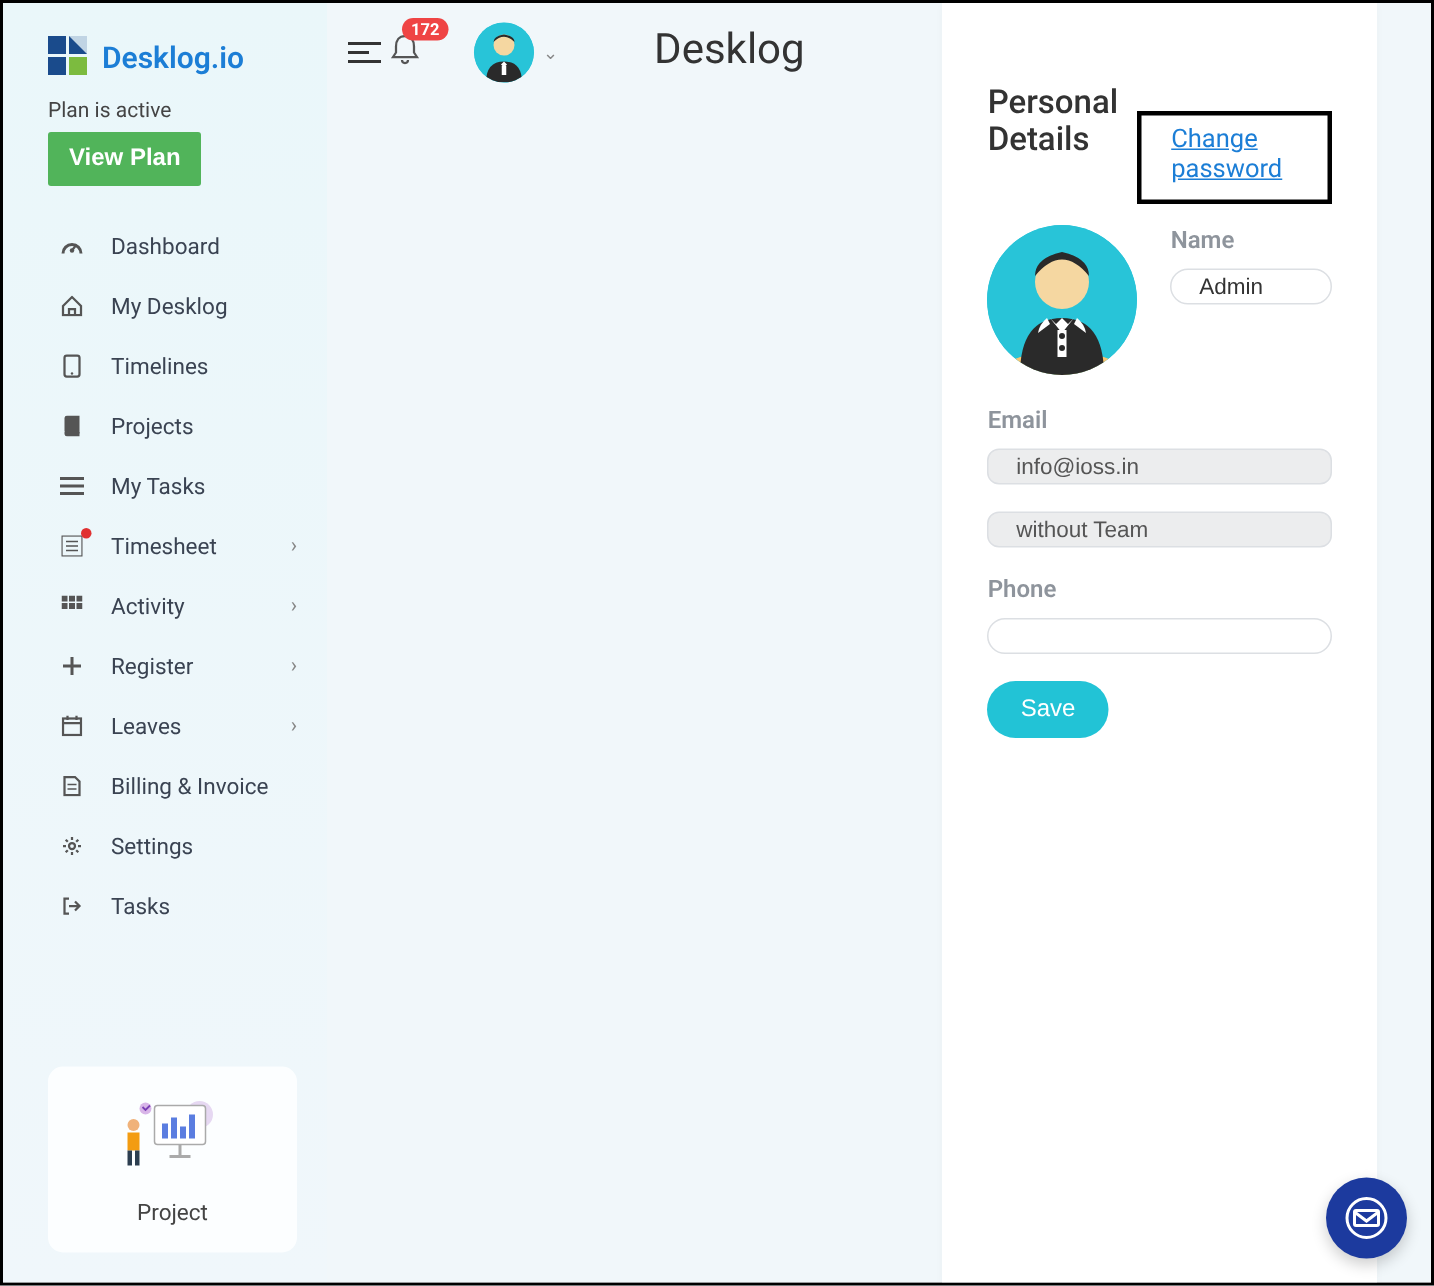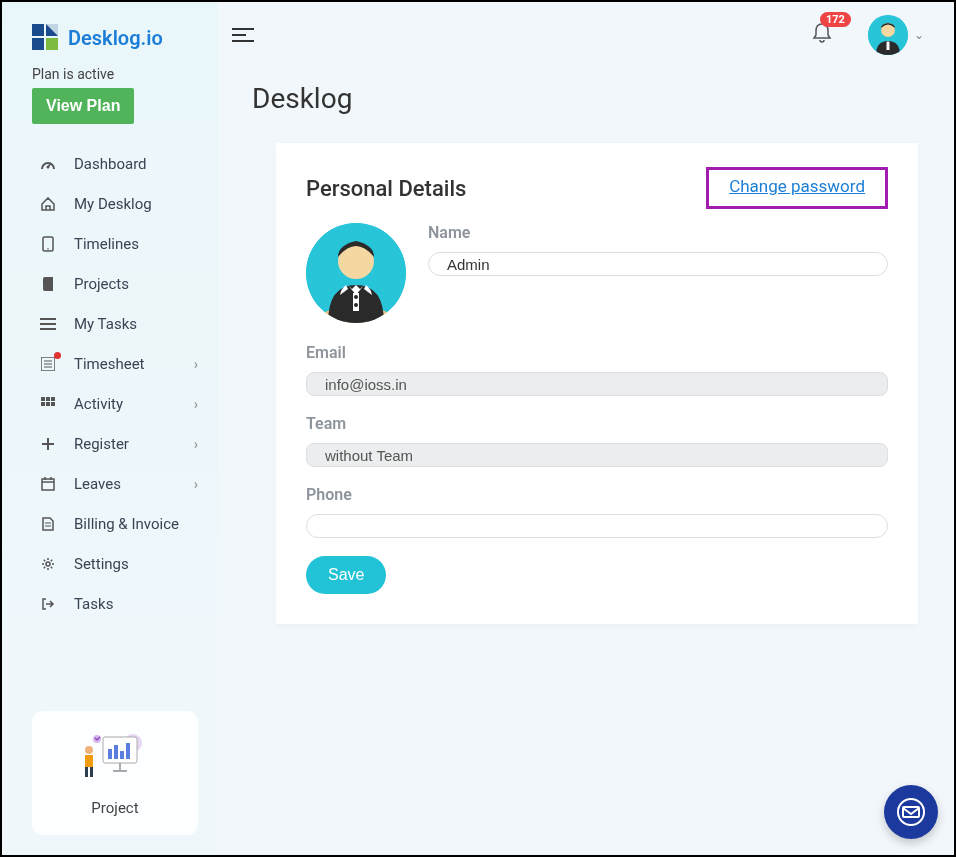--- a/index.html
+++ b/index.html
@@ -113,21 +113,21 @@
     margin-bottom: 12px;
   }
   .project-label {
     font-size: 15px;
     color: #444;
   }
   
   .main {
     flex: 1;
     display: flex;
-    flex-direction: column;
+    flex-direction: row;
     background: #f1f7fa;
   }
   .topbar {
     height: 66px;
     display: flex;
     align-items: center;
     padding: 0 30px 0 10px;
   }
   .menu-toggle {
     width: 32px;
@@ -191,22 +191,23 @@
     align-items: center;
     justify-content: space-between;
     margin-bottom: 14px;
   }
   .card-title {
     font-size: 22px;
     font-weight: 500;
     color: #333;
   }
   .change-pw-box {
-    border: 3px solid #a21caf;
+    border: 3px solid #000000;
     padding: 6px 20px 10px 20px;
+    margin-top: 48px;
   }
   .change-pw-link {
     color: #1c7ed6;
     text-decoration: underline;
     font-size: 17px;
     cursor: pointer;
   }
   .details-row {
     display: flex;
     gap: 22px;
@@ -515,21 +516,20 @@
           <input class="text-input" type="text" value="Admin" style="">
         </div>
       </div>
 
       <div class="form-col">
         <div class="fg">
           <label class="field-label">Email</label>
           <input class="text-input" type="text" readonly="" value="info@ioss.in" style="">
         </div>
         <div class="fg">
-          <label class="field-label">Team</label>
           <input class="text-input" type="text" readonly="" value="without Team" style="">
         </div>
         <div class="fg">
           <label class="field-label">Phone</label>
           <input class="text-input" type="text" value="" style="">
         </div>
         <button class="save-btn">Save</button>
       </div>
     </div>
   </main>

